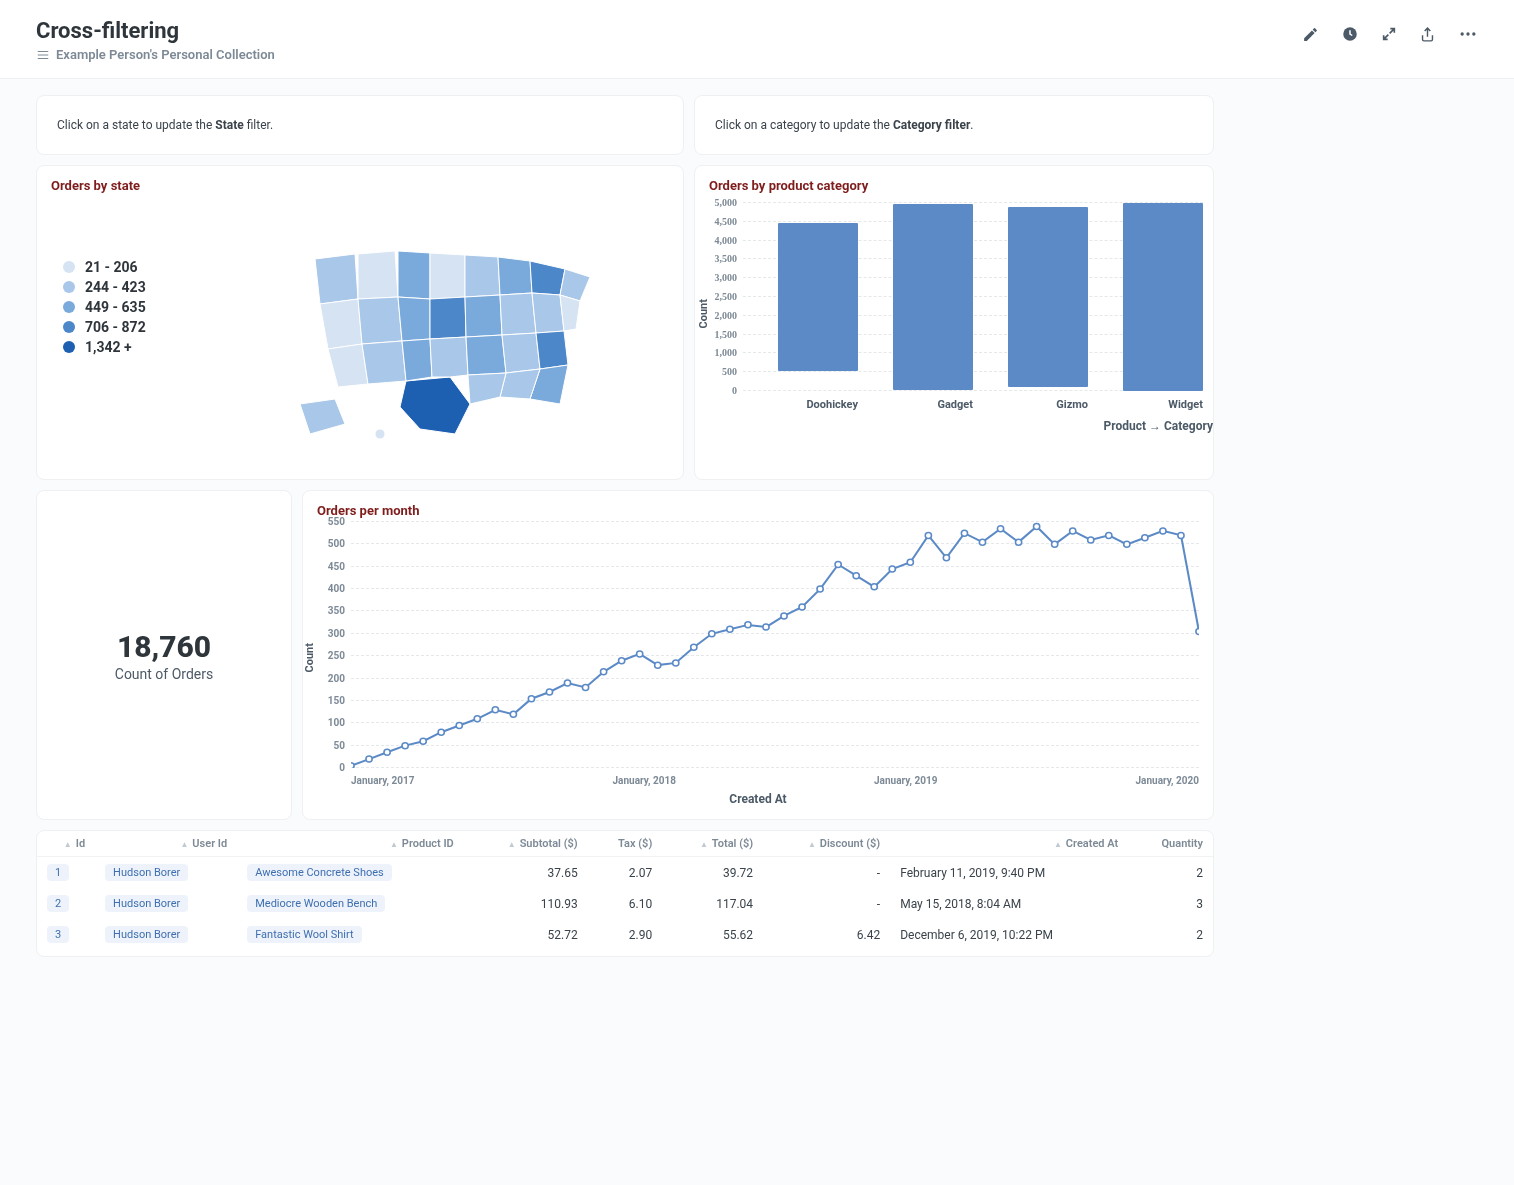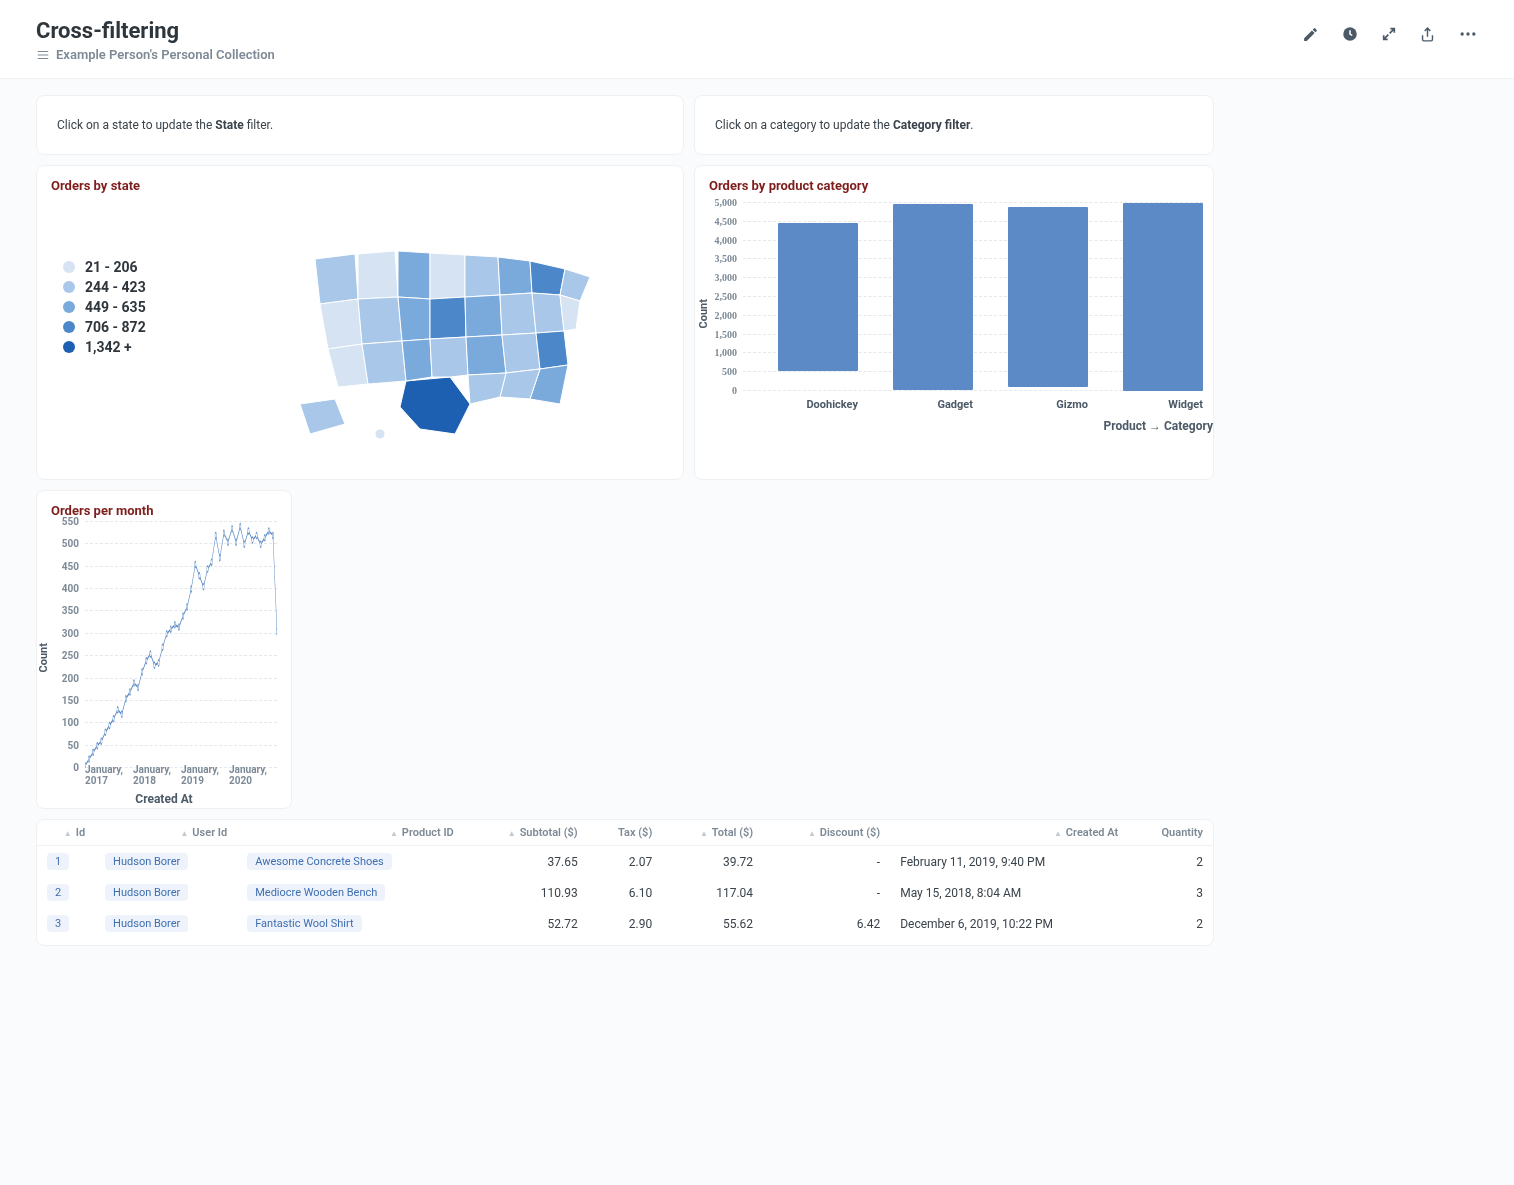--- a/index.html
+++ b/index.html
@@ -292,20 +292,24 @@
           <div class="bar-col" style="position: relative; height: 100%; display: flex; align-items: flex-end; justify-content: center;">
             <div class="bar" style="height: 101%;"></div>
             <div class="bar-label">Widget</div>
           </div>
         </div>
       <div class="bar-xaxis-label">Product → Category</div>
     </div>
   </div>
 
   <div class="row3">
+    <div class="card scalar-card">
+      <div class="scalar-value">18,760</div>
+      <div class="scalar-label">Count of Orders</div>
+    </div>
     <div class="card line-card">
       <div class="card-title">Orders per month</div>
       <div class="line-chart" id="line-chart">
         <div class="line-yaxis-label">Count</div>
         <div class="line-grid" id="line-grid">
             <div class="line-gridline" style="bottom: 0%;">
               <span>0</span>
             </div>
             <div class="line-gridline" style="bottom: 9.09091%;">
               <span>50</span>

